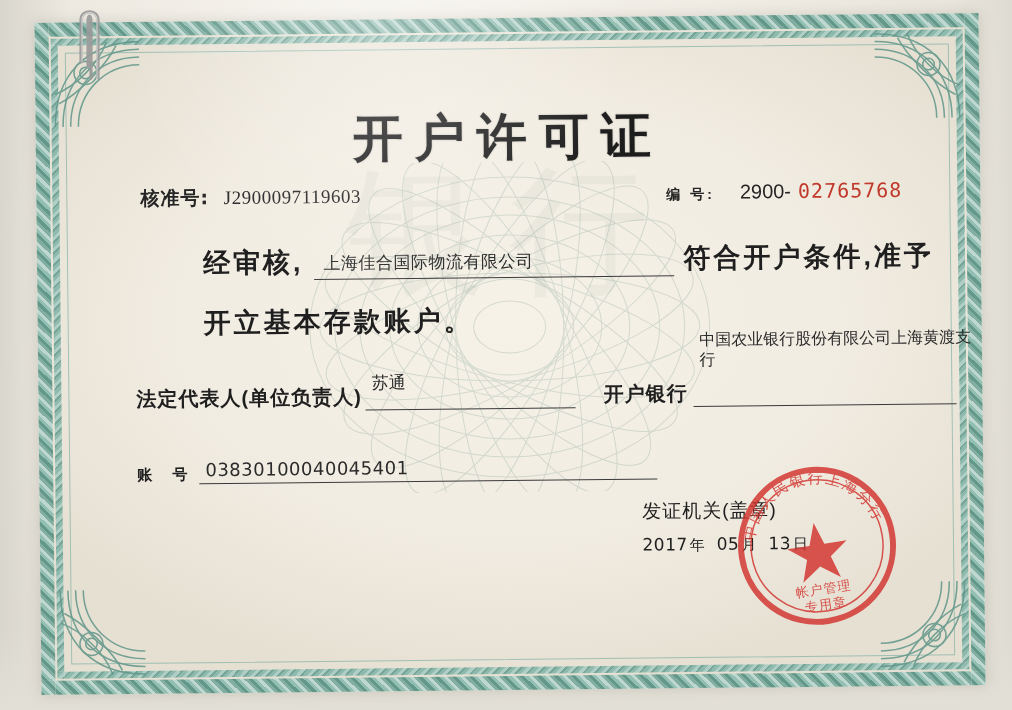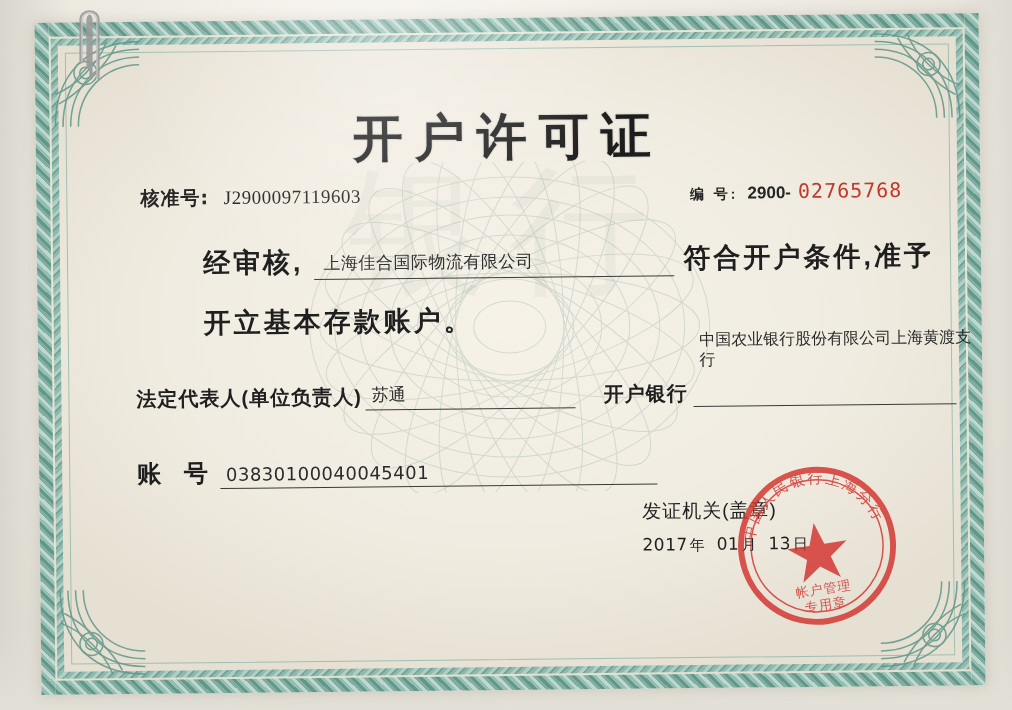--- a/index.html
+++ b/index.html
@@ -159,21 +159,21 @@
   }
 
   .row-serial {
     position: absolute;
     right: 32px;
     top: 118px;
     font-size: 18px;
     color: #252525;
   }
   .row-serial .lbl { font-weight: bold; font-size: 14px; letter-spacing: 3px; }
-  .row-serial .prefix { font-weight: bold; font-size: 17px; margin-left: 4px; }
+  .row-serial .prefix { font-weight: normal; font-size: 20px; margin-left: 20px; }
   .row-serial .num {
     color: #c0392b;
     font-family: "DejaVu Sans Mono", monospace;
     font-size: 20px;
     letter-spacing: 1px;
     margin-left: 2px;
   }
 
   
   #line1 {
@@ -236,21 +236,21 @@
     position: relative;
     width: 210px;
     border-bottom: 1.6px solid #3a3a3a;
     height: 26px;
     margin-left: 4px;
     margin-right: 28px;
   }
   #row-rep .fill-rep .hand {
     position: absolute;
     left: 6px;
-    bottom: 3px;
+    bottom: 15px;
     font-size: 17px;
     color: #2b2b2b;
     font-family: "DejaVu Sans", sans-serif;
   }
   #row-rep .fill-bank {
     position: relative;
     flex: 1;
     border-bottom: 1.6px solid #3a3a3a;
     height: 26px;
     margin-left: 6px;
@@ -270,21 +270,21 @@
   
   #row-account {
     position: absolute;
     left: 52px;
     top: 390px;
     width: 520px;
     display: flex;
     align-items: flex-end;
   }
   #row-account .lbl {
-    font-size: 24px;
+    font-size: 15px;
     font-weight: bold;
     letter-spacing: 8px;
     color: #1f1f1f;
     white-space: nowrap;
   }
   #row-account .fill {
     position: relative;
     flex: 1;
     border-bottom: 1.6px solid #3a3a3a;
     height: 26px;
@@ -492,21 +492,21 @@
       <div id="row-account">
         <span class="lbl">账 号</span>
         <span class="fill">
           <span class="hand">03830100040045401</span>
         </span>
       </div>
 
       <div id="issuer">
         <div class="issuer-label">发证机关(盖章)</div>
         <div class="date-line">
-          <span class="d">2017</span><span class="u">年</span><span class="d">01</span><span class="u">月</span><span class="d">13</span><span class="u">日</span>
+          <span class="d">2017</span><span class="u">年</span><span class="d">05</span><span class="u">月</span><span class="d">13</span><span class="u">日</span>
         </div>
       </div>
 
       <svg id="seal" viewBox="0 0 170 170">
         <defs>
           <path id="sealTopArc" d="M 22,85 A 63,63 0 0 1 148,85"></path>
           <path id="sealBotArc" d="M 34,85 A 51,51 0 0 0 136,85"></path>
         </defs>
         <circle cx="85" cy="85" r="76" fill="none" stroke="#d2322d" stroke-width="6"></circle>
         <circle cx="85" cy="85" r="66" fill="none" stroke="#d2322d" stroke-width="1.5"></circle>

